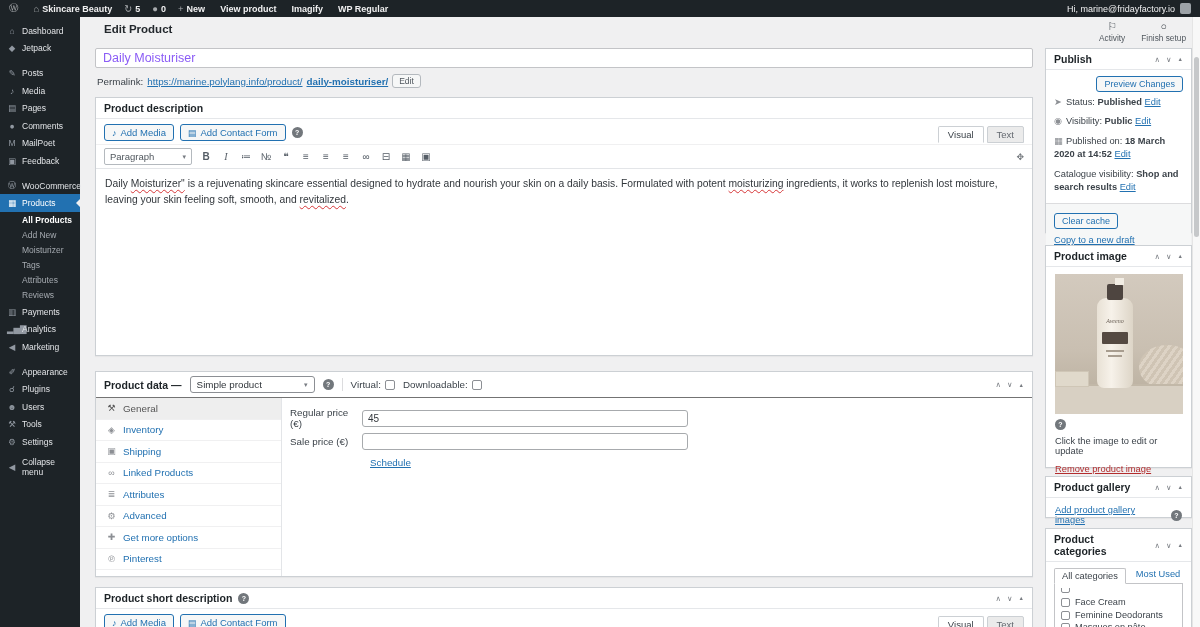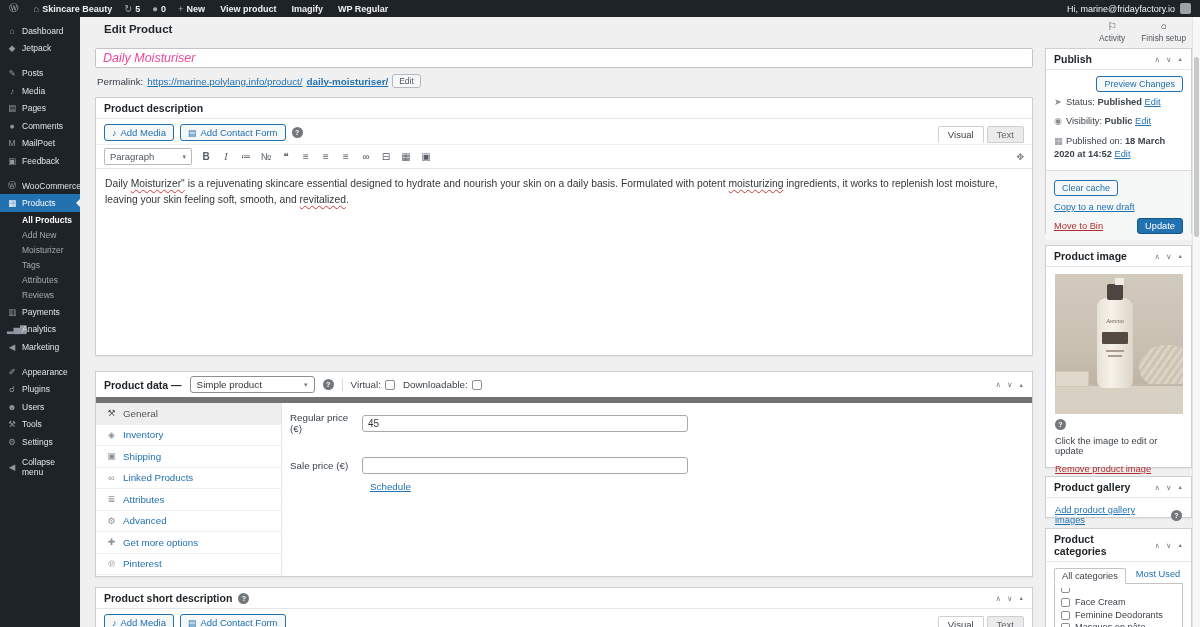--- a/index.html
+++ b/index.html
@@ -50,21 +50,21 @@
   .link-red { color: #b32d2e; text-decoration: underline; cursor: pointer; }
 
   
   .page-heading { position: absolute; left: 104px; top: 23px; font-size: 11.5px; font-weight: 600; color: #23282d; }
   .header-actions { position: absolute; top: 20px; right: 14px; display: flex; gap: 16px; z-index: 5; }
   .ha-item { display: flex; flex-direction: column; align-items: center; gap: 1px; font-size: 8.3px;
              color: #50575e; cursor: pointer; }
   .ha-item .hi { font-size: 10.5px; color: #3c434a; }
   .title-input { position: absolute; left: 95px; top: 48px; width: 938px; height: 20px;
                  border: 1px solid #c3c4c7; border-radius: 2px; padding: 1px 7px; font-size: 12.5px;
-                 color: #ec4899; background: #fff; font-family: inherit; font-style: italic; }
+                 color: #8b5cf6; background: #fff; font-family: inherit; }
   .permalink-row { position: absolute; left: 97px; top: 74px; display: flex; align-items: center;
                    gap: 4px; font-size: 9.8px; color: #3c434a; }
   .permalink-row b { color: #2271b1; }
 
   
   .media-row { display: flex; align-items: center; gap: 6px; padding: 5px 8px 3px; }
   .editor-tabs { margin-left: auto; display: flex; align-items: flex-end; }
   .etab { border: 1px solid #ccd0d4; background: #ebebeb; color: #646970; font-size: 9.5px;
           padding: 2px 9px; border-radius: 2px 2px 0 0; margin-left: 3px; cursor: pointer; position: relative; top: 2px; }
   .etab.active { background: #fff; border-bottom-color: #fff; color: #3c434a; }
@@ -76,38 +76,38 @@
   .mce-btn { color: #555d66; font-size: 10px; min-width: 12px; text-align: center; cursor: pointer; }
   [data-name="bold-icon"] { font-weight: 800; }
   [data-name="italic-icon"] { font-style: italic; font-family: "Liberation Serif", "DejaVu Serif", serif; }
   .fullscreen { margin-left: auto; color: #72777c; font-size: 9px; cursor: pointer; }
   .editor-content { flex: 1; padding: 7px 9px; font-size: 10.3px; line-height: 1.55; color: #32373c; overflow: hidden; }
   .misspelled { text-decoration: underline wavy #d63638 1px; text-underline-offset: 2px; }
   .statusbar { display: flex; justify-content: space-between; align-items: center; border-top: 1px solid #dcdcde;
                padding: 2px 8px; font-size: 8.8px; color: #646970; flex-shrink: 0; }
 
   
-  .pd-header { display: flex; align-items: center; gap: 8px; padding: 4px 8px; border-bottom: 6px solid #737373; flex-shrink: 0; }
+  .pd-header { display: flex; align-items: center; gap: 8px; padding: 4px 8px; border-bottom: 1px solid #737373; flex-shrink: 0; }
   .pd-title { font-weight: 700; font-size: 10.5px; color: #1d2327; }
   .pd-select { display: inline-flex; align-items: center; justify-content: space-between; width: 125px;
                border: 1px solid #8c8f94; border-radius: 3px; padding: 2px 6px; font-size: 9.8px;
                color: #32373c; background: #fff; cursor: pointer; }
   .vdivider { width: 1px; height: 13px; background: #dcdcde; }
   .cb { width: 10px; height: 10px; border: 1px solid #8c8f94; border-radius: 2px; background: #fff;
         display: inline-block; flex-shrink: 0; cursor: pointer; }
   .cb-row { display: inline-flex; align-items: center; gap: 4px; font-size: 9.8px; }
   .pd-body { display: flex; flex: 1; min-height: 0; }
   .pd-tabs { width: 186px; border-right: 1px solid #e3e5e8; flex-shrink: 0; }
   .pd-tab { display: flex; align-items: center; gap: 6px; height: 21.5px; padding: 0 10px;
             border-bottom: 1px solid #f0f0f1; color: #2271b1; font-size: 9.8px; cursor: pointer; }
   .pd-tab .mi { color: #8c8f94; width: 11px; text-align: center; font-size: 9px; flex-shrink: 0; }
   .pd-tab.active { background: #eee; color: #555; }
   .pd-tab.active .mi { color: #555; }
   .pd-panel { flex: 1; padding: 9px 0; }
-  .field-row { display: flex; align-items: center; margin-bottom: 23px; }
+  .field-row { display: flex; align-items: center; margin-bottom: 4px; }
   .field-label { width: 80px; padding-left: 8px; font-size: 9.8px; color: #3c434a; flex-shrink: 0; }
   .field-input { width: 326px; height: 17px; border: 1px solid #a7aaad; border-radius: 3px;
                  font-size: 10px; padding: 0 5px; color: #32373c; font-family: inherit; }
   .schedule { margin-left: 88px; font-size: 9.8px; display: inline-block; margin-top: 2px; }
 
   
   .pub-body { padding: 6px 8px 2px; flex: 1; }
   .preview-row { display: flex; justify-content: flex-end; margin-bottom: 4px; }
   .pub-row { font-size: 9.3px; color: #3c434a; margin-bottom: 6px; line-height: 1.45; }
   .pub-icon { display: inline-block; width: 12px; color: #8c8f94; }
@@ -521,20 +521,23 @@
       <div>
           <div class="pub-row" data-name="publish-row">
           <span class="pub-icon" data-name="status-icon">➤</span><span>Status:</span> <b>Published</b> <a class="link" data-name="edit-link">Edit</a>
         </div>
           <div class="pub-row" data-name="publish-row">
           <span class="pub-icon" data-name="eye-icon">◉</span><span>Visibility:</span> <b>Public</b> <a class="link" data-name="edit-link">Edit</a>
         </div>
           <div class="pub-row" data-name="publish-row">
           <span class="pub-icon" data-name="calendar-icon">▦</span><span>Published on:</span> <b>18 March 2020 at 14:52</b> <a class="link" data-name="edit-link">Edit</a>
         </div>
+          <div class="pub-row" data-name="publish-row">
+          <span>Catalogue visibility:</span> <b>Shop and search results</b> <a class="link" data-name="edit-link">Edit</a>
+        </div>
         </div>
     </div>
     <div class="pub-footer">
       <button class="btn" data-name="clear-cache-button" style="font-size:9px;">Clear cache</button>
       <a class="link pub-copy" data-name="copy-to-draft-link">Copy to a new draft</a>
       <div class="pub-foot-row">
         <a class="link-red" data-name="move-to-bin-link">Move to Bin</a>
         <button class="btn btn-primary" data-name="update-button" style="font-size:9.3px;">Update</button>
       </div>
     </div>

